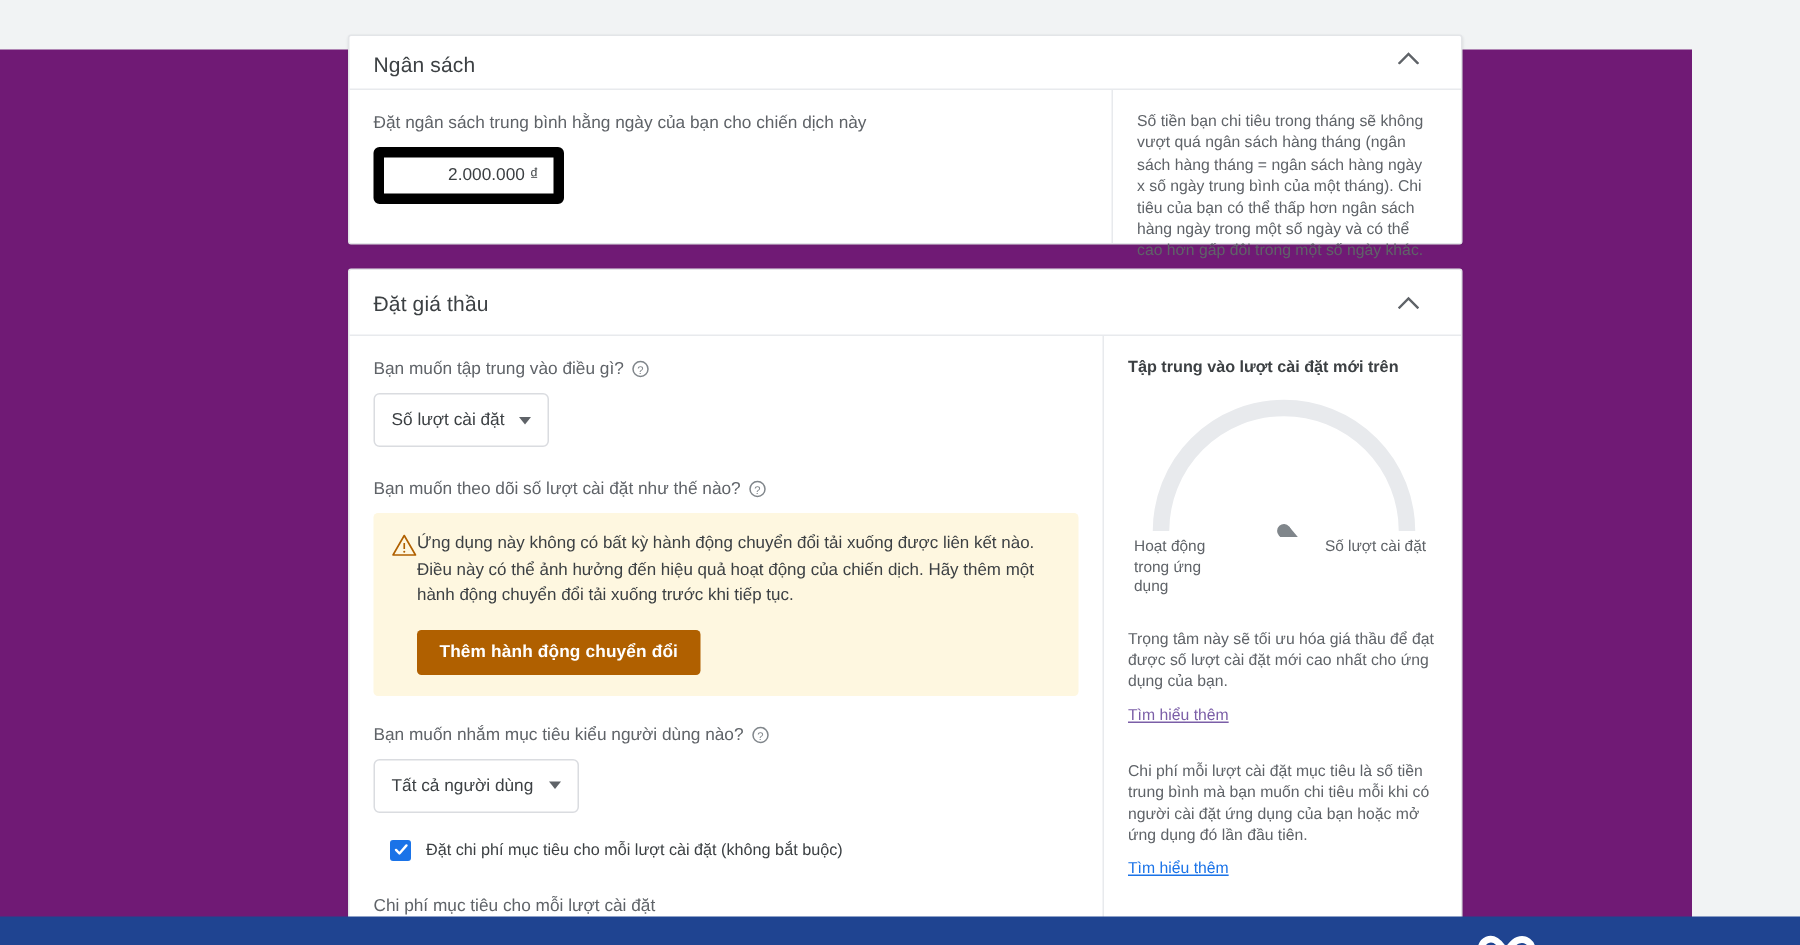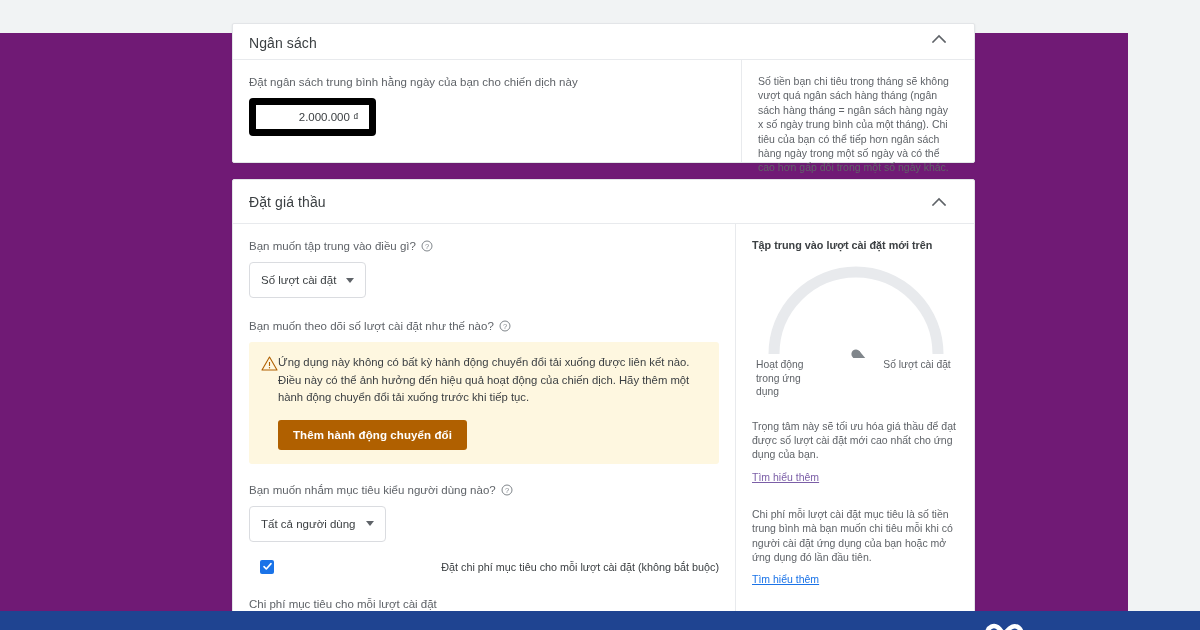--- a/index.html
+++ b/index.html
@@ -210,21 +210,20 @@
     cursor: pointer;
     letter-spacing: .1px;
   }
 
   
   .checkbox-row {
     display: flex;
     align-items: center;
     gap: 10px;
     margin: 18px 0 0 11px;
-    justify-content: space-between;
   }
   .checkbox {
     width: 14px; height: 14px;
     background: #1a73e8;
     border-radius: 2px;
     display: flex;
     align-items: center;
     justify-content: center;
     flex: none;
     cursor: pointer;
@@ -299,21 +298,21 @@
     </div>
     <div class="card-body">
       <div class="col-left">
         <div class="field-label">Đặt ngân sách trung bình hằng ngày của bạn cho chiến dịch này</div>
         <div class="text-input">
           <span>2.000.000 ₫</span>
         </div>
       </div>
       <div class="col-divider"></div>
       <div class="col-right">
-        <div class="side-text">Số tiền bạn chi tiêu trong tháng sẽ không vượt quá ngân sách hàng tháng (ngân sách hàng tháng = ngân sách hàng ngày x số ngày trung bình của một tháng). Chi tiêu của bạn có thể tiếp hơn ngân sách hàng ngày trong một số ngày và có thể cao hơn gấp đôi trong một số ngày khác.</div>
+        <div class="side-text">Số tiền bạn chi tiêu trong tháng sẽ không vượt quá ngân sách hàng tháng (ngân sách hàng tháng = ngân sách hàng ngày x số ngày trung bình của một tháng). Chi tiêu của bạn có thể thấp hơn ngân sách hàng ngày trong một số ngày và có thể cao hơn gấp đôi trong một số ngày khác.</div>
         <div class="link" style="margin-top:2px">Tìm hiểu thêm</div>
       </div>
     </div>
   </div>
 
   <div class="card" id="card-bidding">
     <div class="card-header">
       <div class="card-title">Đặt giá thầu</div>
       <div class="chevron-btn">
         <svg width="14" height="9" viewBox="0 0 14 9">

